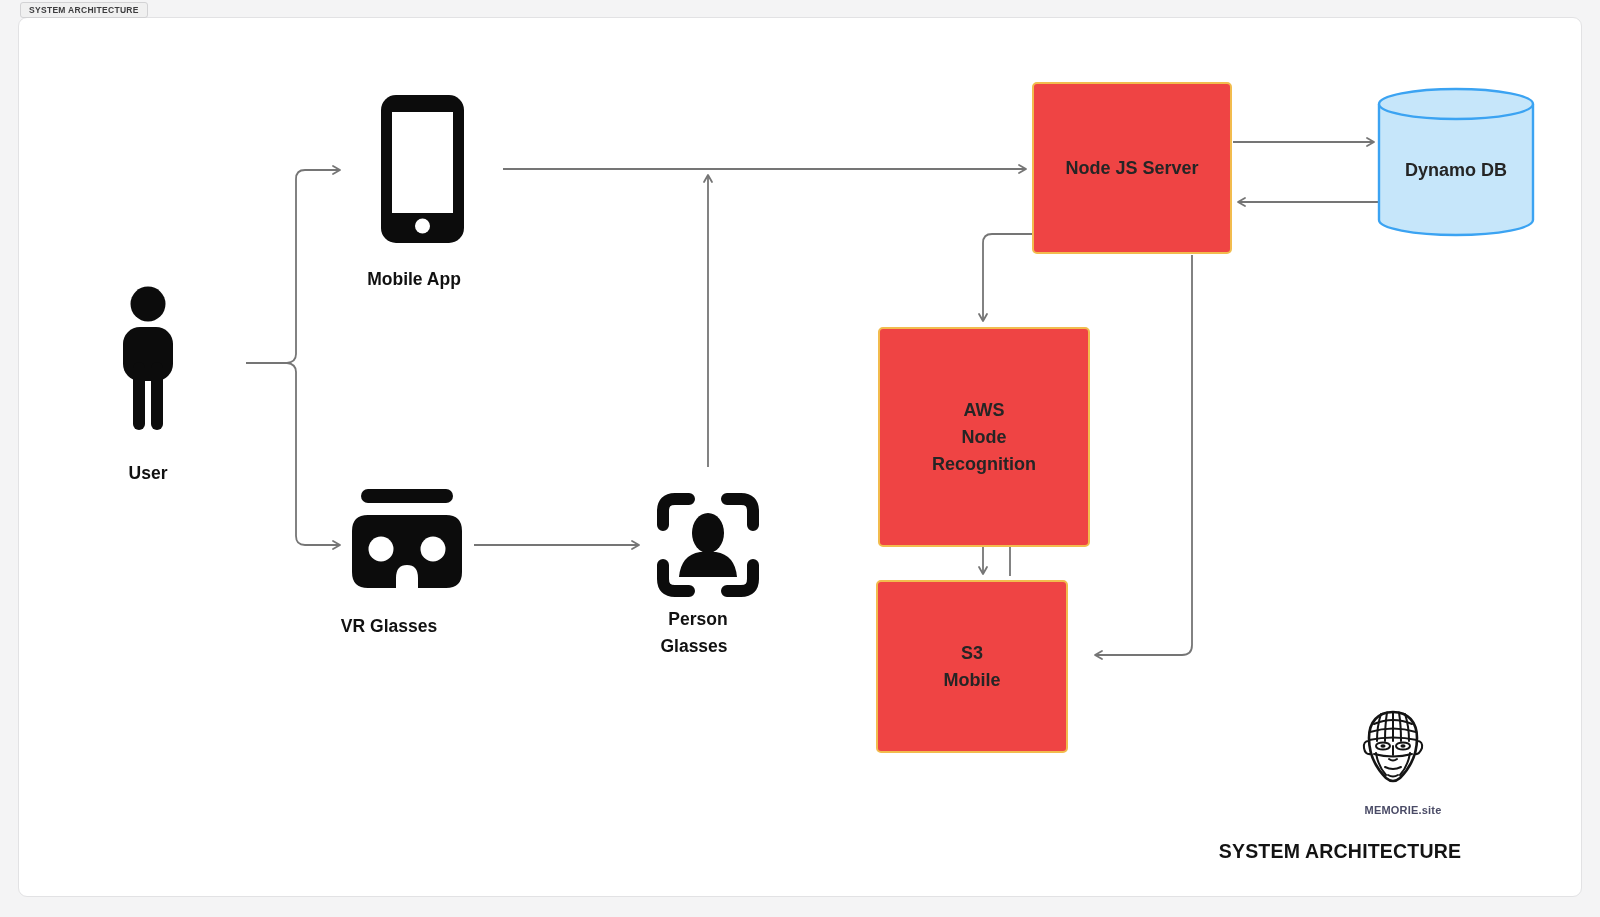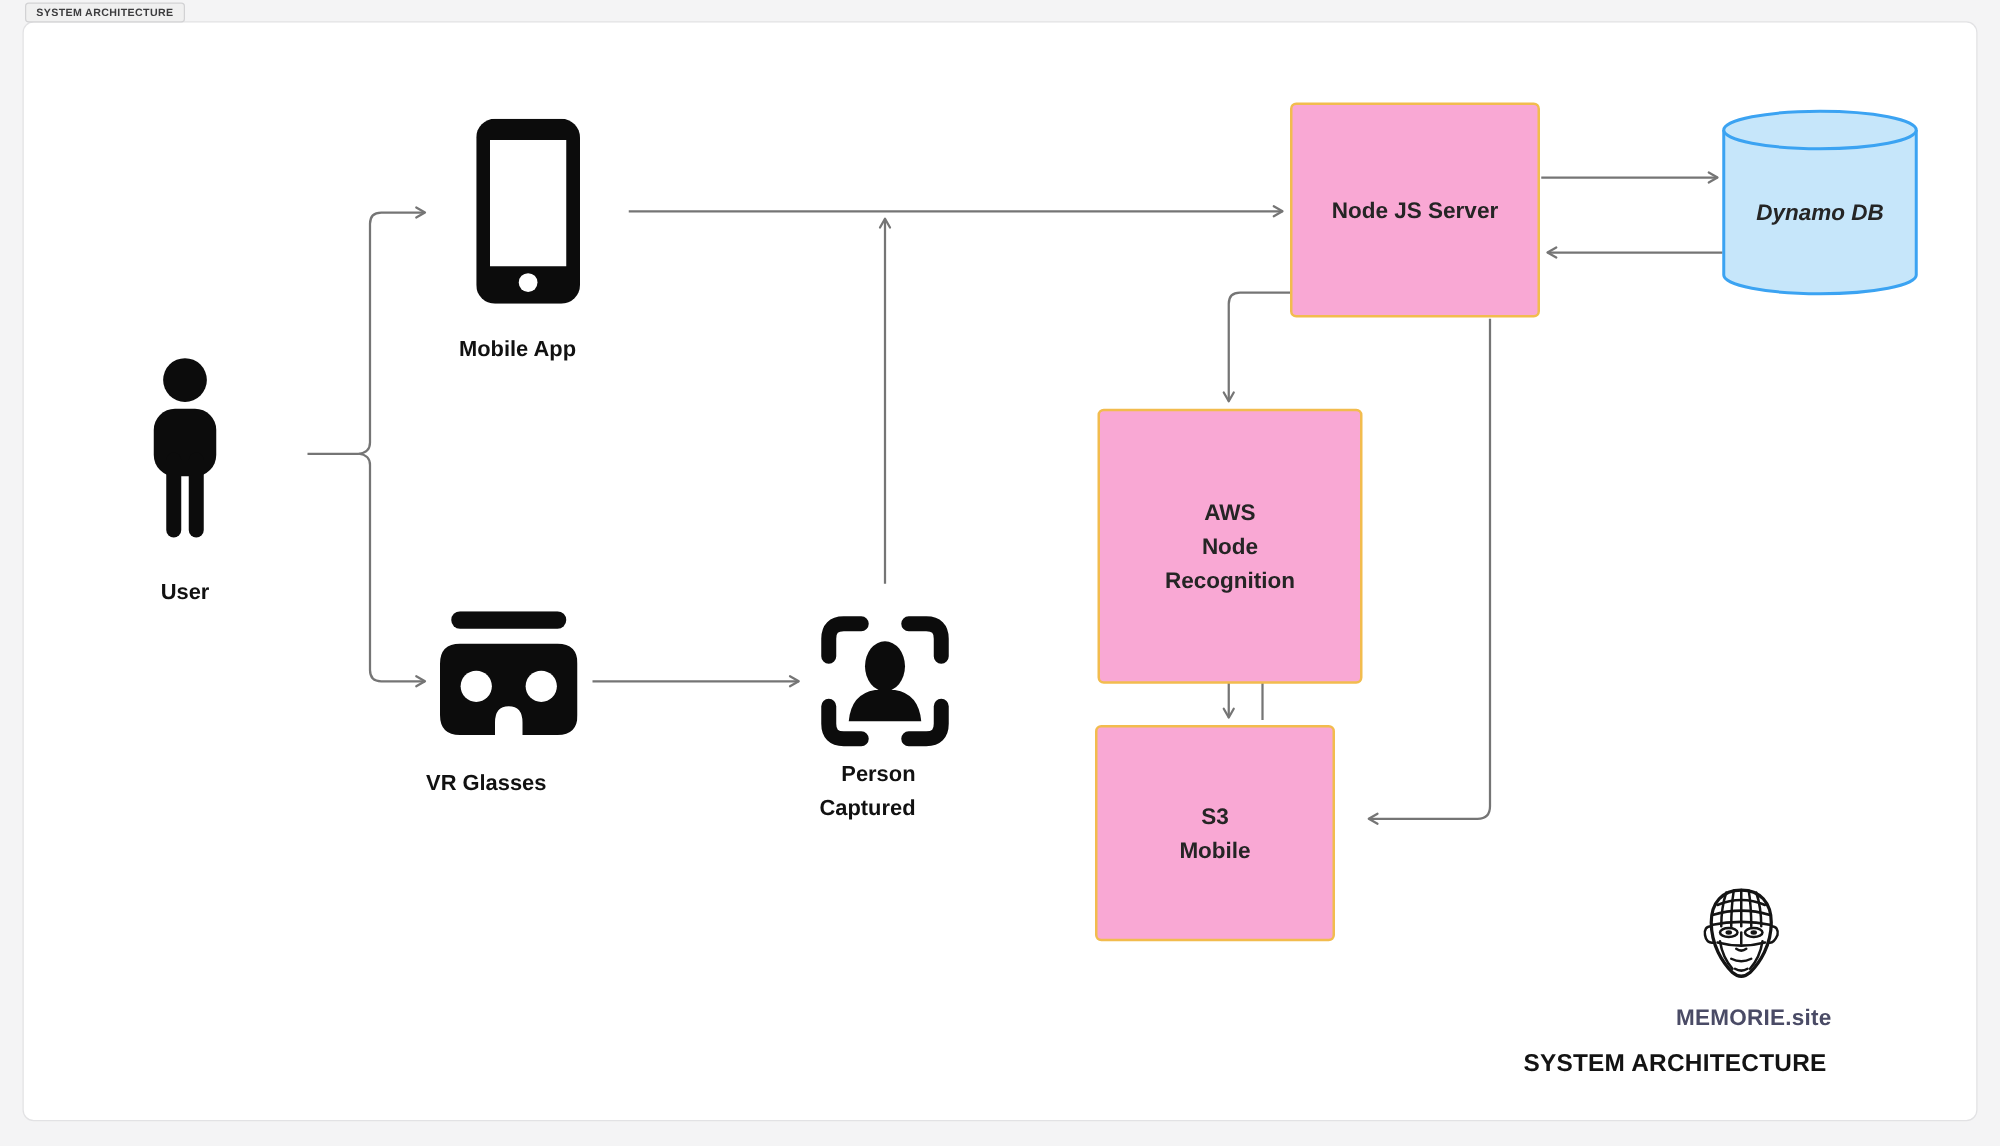--- a/index.html
+++ b/index.html
@@ -21,42 +21,41 @@
   
   .canvas{
     left:18px;top:17px;width:1562px;height:878px;
     background:#ffffff;border:1px solid #e2e2e4;border-radius:9px;
   }
   
   svg.wires{left:0;top:0;width:1600px;height:917px;pointer-events:none;}
   .wire{stroke:#757575;stroke-width:1.8;fill:none;}
   
   .ybox{
-    background:#f9a8d4;border:2px solid #f2bc4e;border-radius:5px;
+    background:#ef4444;border:2px solid #f2bc4e;border-radius:5px;
     display:flex;flex-direction:column;align-items:center;justify-content:center;
     box-sizing:border-box;
   }
   .box-line{
     font-size:18px;font-weight:700;color:#252525;line-height:27px;text-align:center;
     white-space:nowrap;
   }
   
   .icon-label{
     font-size:17.5px;font-weight:700;color:#111;text-align:right;
     transform:translateX(-50%);white-space:nowrap;line-height:27px;
   }
   
   .cyl-label{
     font-size:18px;font-weight:700;color:#252525;transform:translateX(-50%);
     white-space:nowrap;
-    font-style:italic;
   }
   
   .brand-site{
-    font-size:18px;font-weight:600;color:#4a4b66;transform:translateX(-50%);
+    font-size:11px;font-weight:600;color:#4a4b66;transform:translateX(-50%);
     white-space:nowrap;letter-spacing:.2px;
   }
   .brand-title{
     font-size:19.5px;font-weight:800;color:#131313;transform:translateX(-50%);
     white-space:nowrap;letter-spacing:.2px;
   }
 </style>
 </head>
 <body>
 
@@ -125,21 +124,21 @@
     <path d="M8,34 L8,20 Q8,8 20,8 L34,8"></path>
     <path d="M72,8 L86,8 Q98,8 98,20 L98,34"></path>
     <path d="M98,74 L98,88 Q98,100 86,100 L72,100"></path>
     <path d="M34,100 L20,100 Q8,100 8,88 L8,74"></path>
   </g>
   <ellipse cx="53" cy="42" rx="16" ry="20" fill="#0c0c0c"></ellipse>
   <path d="M24,86 Q26,64 45,61 L61,61 Q80,64 82,86 Z" fill="#0c0c0c"></path>
 </svg>
 <div class="abs icon-label" style="left:694px;top:606px">
   <div>Person</div>
-  <div>Captured</div>
+  <div>Glasses</div>
 </div>
 
 <div class="abs ybox" style="left:1032px;top:82px;width:200px;height:172px">
   <div class="box-line">Node JS Server</div>
 </div>
 
 <div class="abs ybox" style="left:878px;top:327px;width:212px;height:220px">
   <div class="box-line">AWS</div>
   <div class="box-line">Node</div>
   <div class="box-line">Recognition</div>

